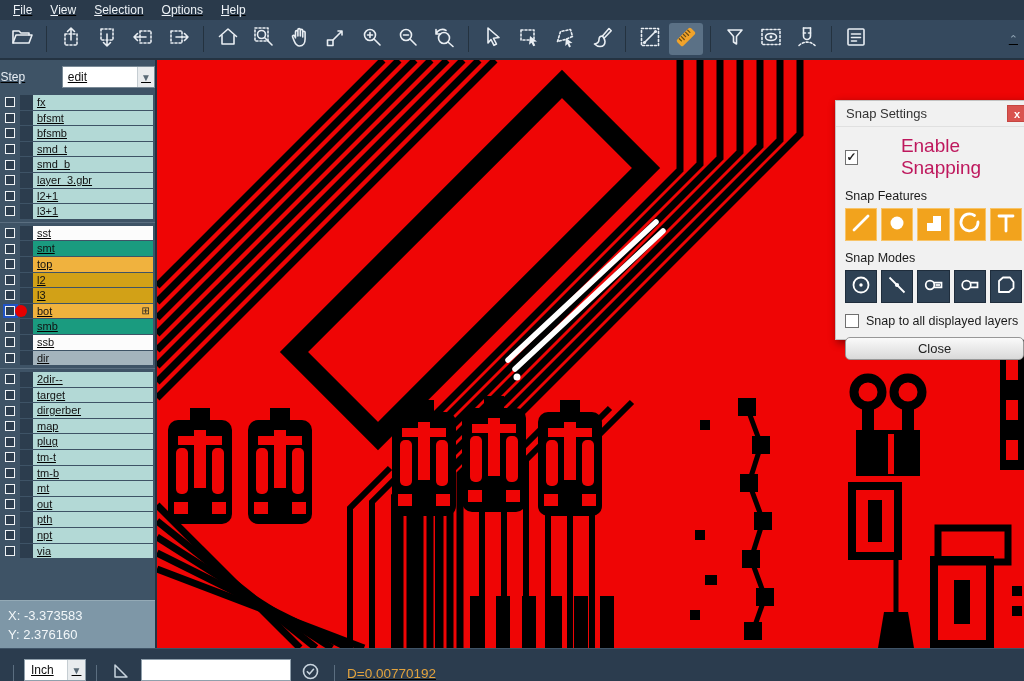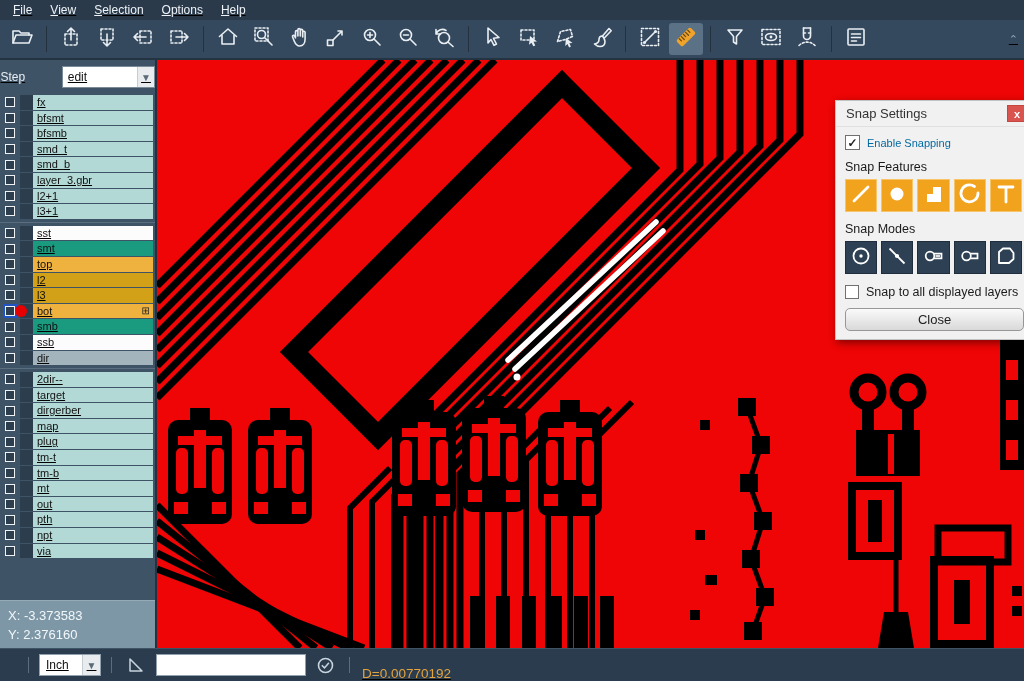--- a/index.html
+++ b/index.html
@@ -72,36 +72,36 @@
                border-bottom:1px solid #e0e0e0; }
   .dlg-title .t { flex:1; font-size:13px; color:#333; }
   .dlg-close { width:20px; height:17px; background:#d9534f; color:#fff; font-size:11px;
                font-weight:bold; display:flex; align-items:center; justify-content:center;
                border:1px solid #c64540; }
   .dlg-body { padding:8px 9px 0 9px; }
   .chk-row { display:flex; align-items:center; margin-bottom:2px; }
   .chk { width:15px; height:15px; background:#fff; border:1px solid #707070; margin-right:7px;
          display:flex; align-items:center; justify-content:center; font-size:12px;
          font-weight:bold; color:#222; }
-  .chk-lbl-lg { font-size:11px; color:#0369a1; }
+  .chk-lbl-lg { font-size:19px; color:#be185d;margin-left:36px; }
   .chk-lbl-sm { font-size:12.5px; color:#1a1a1a; }
   .sec-lbl { font-size:12.5px; color:#1a1a1a; margin:10px 0 5px 0; }
   .ico-row { display:flex; gap:4px; }
   .fbtn { width:33px; height:33px; background:#f2a31d; border:1px solid #f8c468;
           display:flex; align-items:center; justify-content:center; }
   .mbtn { width:33px; height:33px; background:#2e4154; border:1px solid #1f2d3c;
           display:flex; align-items:center; justify-content:center; }
   .fbtn svg, .mbtn svg { width:24px; height:24px; }
   .dlg-close-btn { margin:9px 0 0 0; width:179px; height:23px; font-size:13px; color:#222;
          background:linear-gradient(#fafafa,#d9d9d9); border:1px solid #979797;
          border-radius:5px; display:flex; align-items:center; justify-content:center; }
 
   
   .statusbar { height:33px; background:#2b3c4e; border-top:1px solid #3f5366; flex:none;
-               display:flex; align-items:center; padding-left:18px; }
+               display:flex; align-items:flex-end; padding-left:3px; }
   .sb-sep { width:1px; height:16px; background:#5b6e80; margin:0 10px; }
   .unit-combo { height:22px; display:flex; border:1px solid #90a0ac; }
   .unit-combo .val { background:#fff; width:42px; font-size:12px; color:#111;
                      display:flex; align-items:center; padding-left:6px; }
   .unit-combo .chev { background:#e9ecee; width:18px; border-left:1px solid #c5cdd2;
                       color:#5a6a76; font-size:10px; display:flex; align-items:center;
                       justify-content:center; }
   .sb-icon { display:flex; align-items:center; justify-content:center; margin:0 4px; }
   .sb-input { width:150px; height:22px; background:#fff; border:1px solid #90a0ac;
               font-size:12px; padding:0 4px; color:#111; margin:0 6px; }

